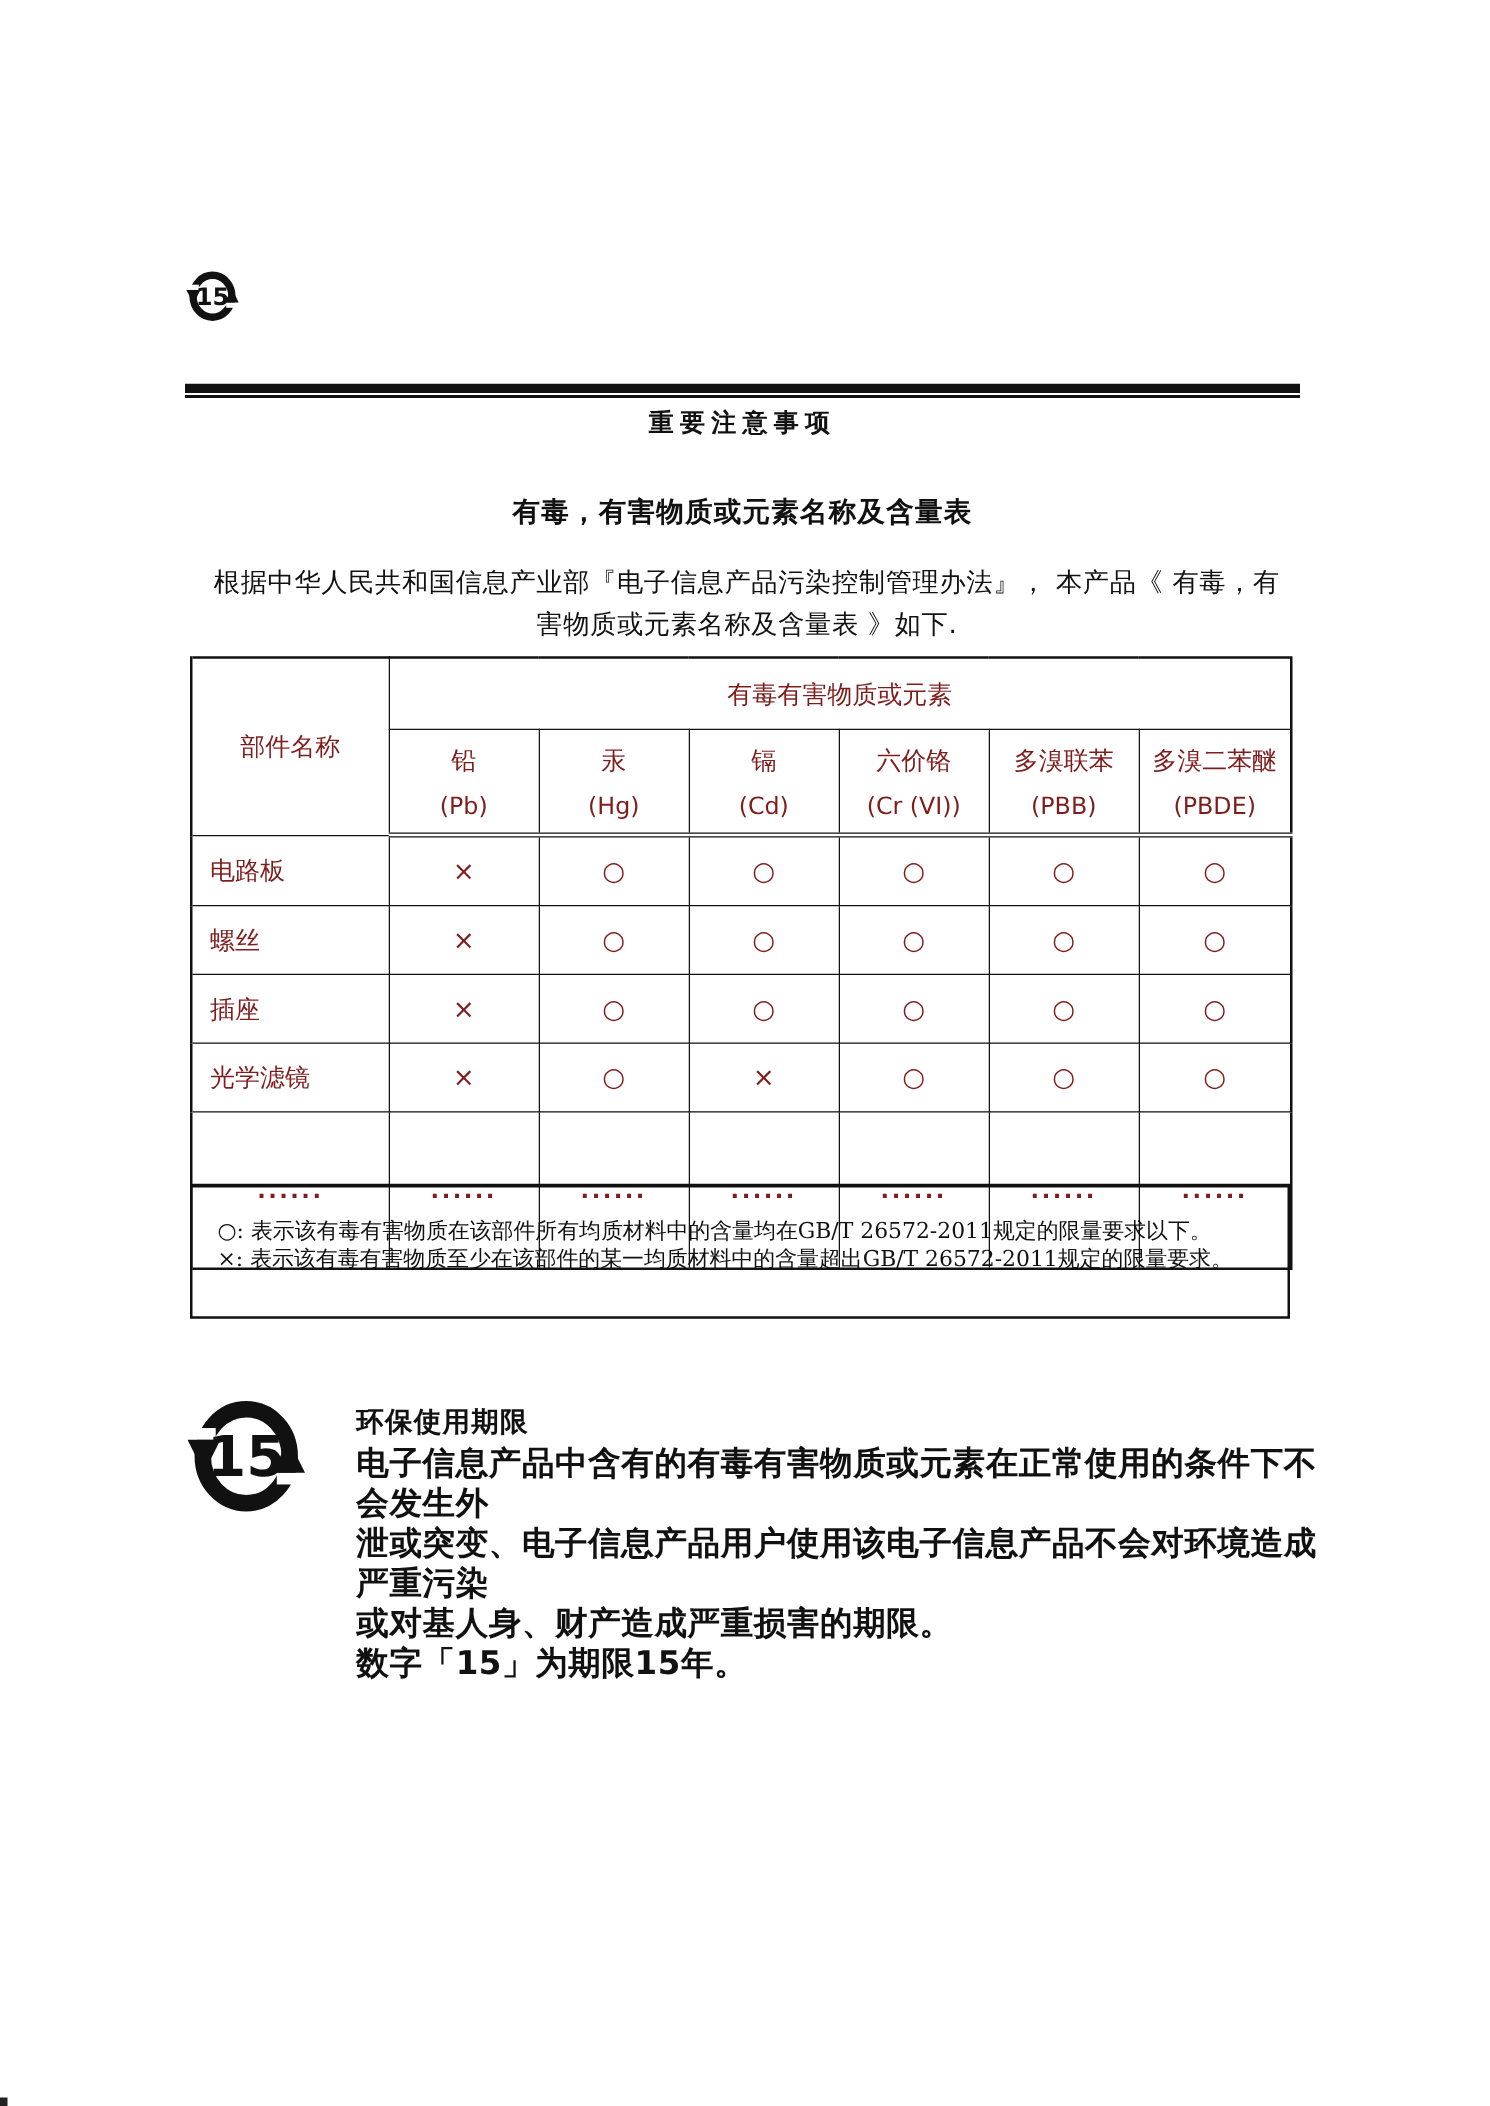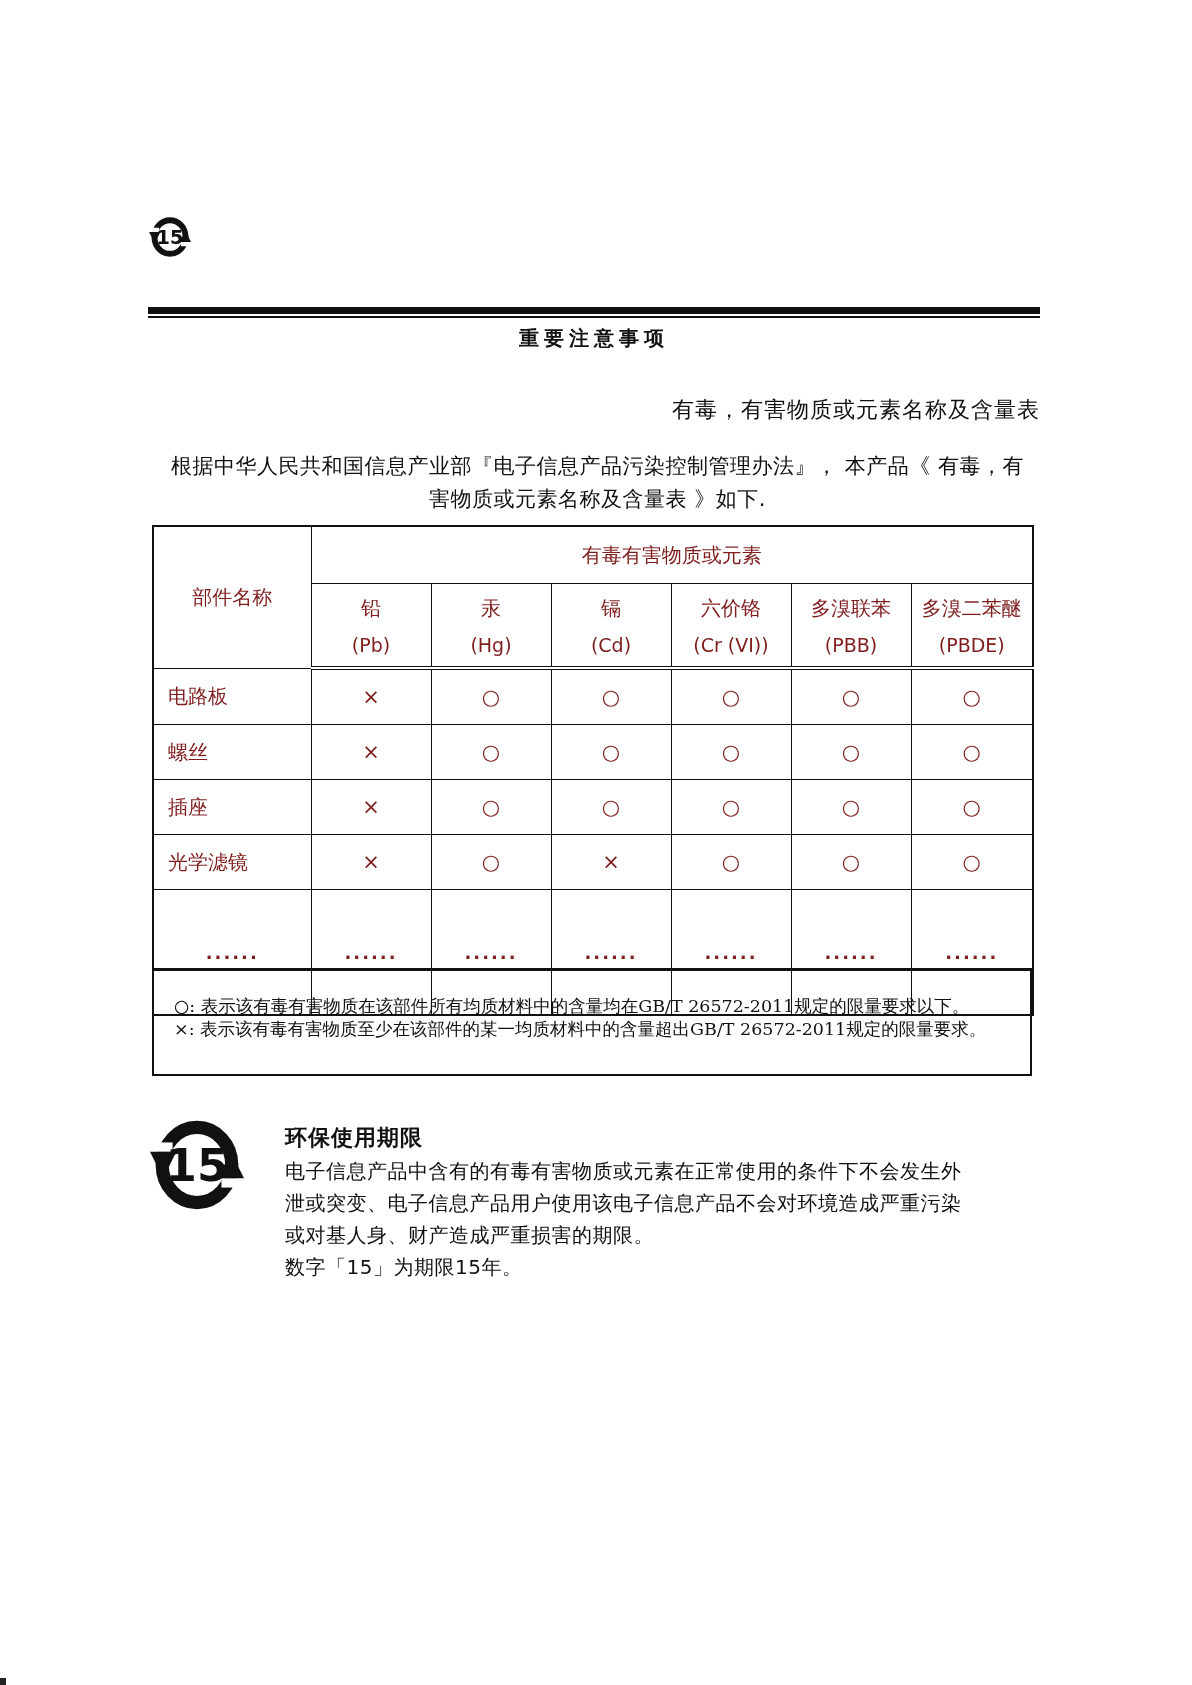--- a/index.html
+++ b/index.html
@@ -22,21 +22,21 @@
     left:148px;top:307px;width:892px;height:12px;
     background:linear-gradient(#111 0 7px,#fff 7px 9px,#111 9px 11px,#fff 11px 12px);
   }
 
   .doc-title{
     left:148px;top:325px;width:892px;
     text-align:center;font-size:20px;font-weight:600;letter-spacing:5px;
   }
   .doc-subtitle{
     left:148px;top:395px;width:892px;
-    text-align:right;font-size:22px;font-weight:400;letter-spacing:1px;
+    text-align:center;font-size:22px;font-weight:700;letter-spacing:1px;
   }
   .intro{
     left:145px;top:450px;width:905px;
     font-size:21px;font-weight:500;line-height:33px;letter-spacing:.5px;text-align:center;
   }
 
   
   table.haz{
     left:152px;top:525px;
     border-collapse:collapse;table-layout:fixed;
@@ -55,37 +55,37 @@
   tr.grouphead td{height:48px;font-size:20px;}
   tr.subhead td{height:74px;border-bottom:4px double #111;font-size:20px;}
   tr.subhead .sym{font-size:19px;margin-top:12px;font-weight:500;}
   tr.datarow td{height:46px;}
   tr.datarow td.part{text-align:left;padding-left:14px;font-size:20px;}
   td.mark{font-size:21px;}
   tr.dotsrow td{height:116px;font-weight:700;font-size:18px;letter-spacing:2px;}
 
   
   .notes-box{
-    left:152px;top:968px;width:880px;height:108px;
+    left:152px;top:947px;width:880px;height:108px;
     border:2px solid #111;border-top:3px solid #111;
     box-sizing:border-box;
     padding:24px 0 0 20px;
     font-family:"DejaVu Serif",serif;
     font-size:17.5px;line-height:23px;color:#111;
     white-space:nowrap;overflow:hidden;
   }
 
   
   .logo-big{left:150px;top:1114px;width:94px;height:102px;}
   .epup-heading{
     left:285px;top:1123px;font-size:22px;font-weight:600;letter-spacing:1px;
   }
   .epup-lines{
     left:285px;top:1155px;width:790px;
-    font-size:20px;font-weight:400;line-height:32px;letter-spacing:.5px;
+    font-size:26px;font-weight:700;line-height:32px;letter-spacing:.5px;
   }
   .speck{left:0;bottom:0;width:6px;height:7px;background:#222;}
 </style>
 </head>
 <body>
 
 <div class="page">
 
   <svg class="abs logo-small" viewBox="0 0 100 104" aria-hidden="true">
     <ellipse cx="50" cy="52" rx="37" ry="40" fill="none" stroke="#111" stroke-width="14"></ellipse>

